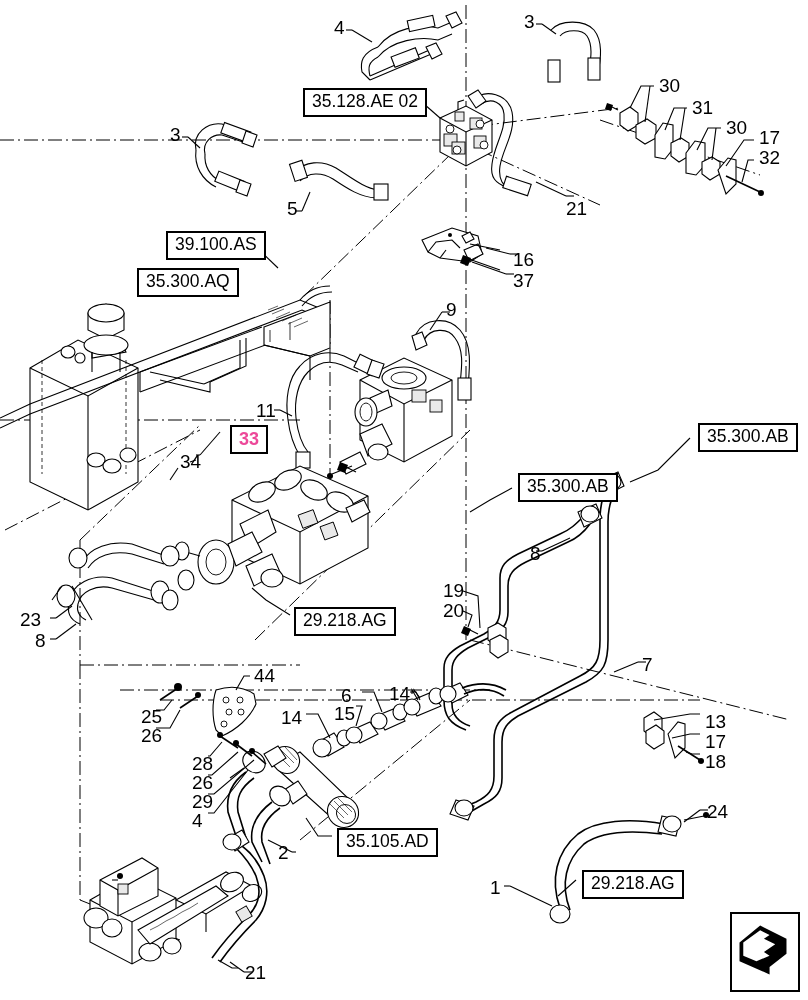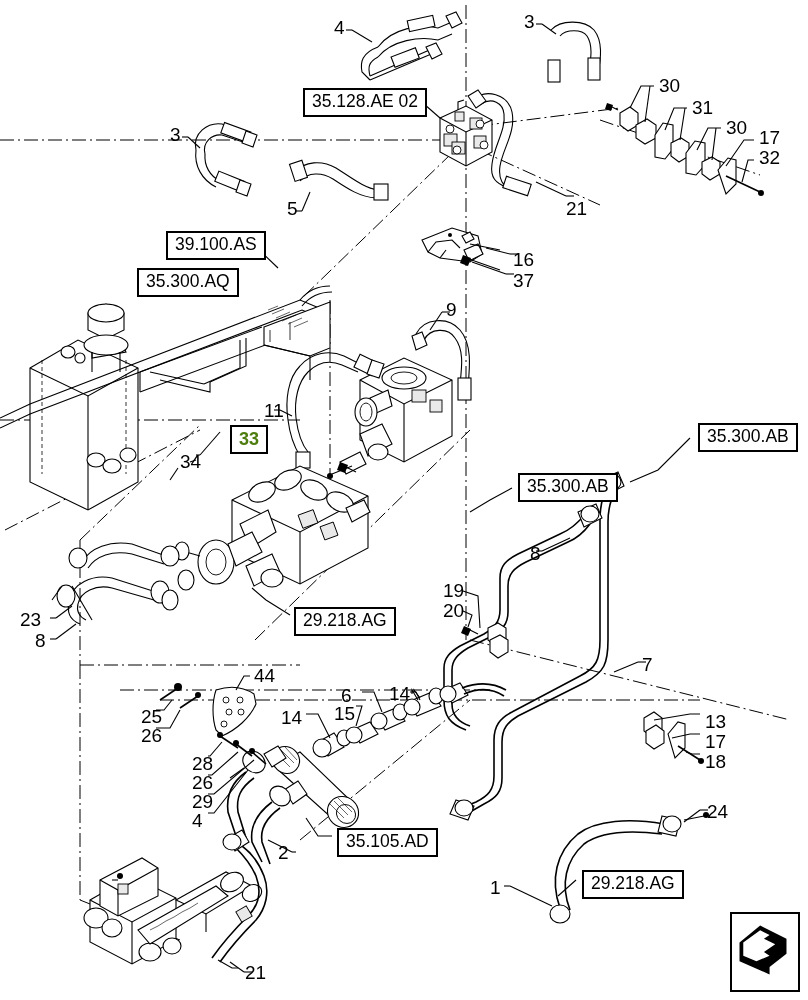--- a/index.html
+++ b/index.html
@@ -1,20 +1,20 @@
 <!DOCTYPE html>
 <html><head>
 <meta charset="utf-8">
 <style>
   html,body{margin:0;padding:0;background:#ffffff;}
   body{font-family:"Liberation Sans", sans-serif;}
   #sheet{position:relative;width:808px;height:1000px;background:#fff;overflow:hidden;}
   .cal{position:absolute;font-size:19px;color:#000;font-family:"Liberation Sans", sans-serif;line-height:1;white-space:nowrap;}
   .ref{position:absolute;border:2px solid #000;background:#fff;font-size:17.5px;padding:3px 7px 4px 7px;line-height:1;white-space:nowrap;color:#000;font-family:"Liberation Sans", sans-serif;}
-  .boxnum{position:absolute;border:2px solid #000;background:#fff;font-size:18px;padding:3px 7px 4px 7px;line-height:1;white-space:nowrap;color:#4d7c0f;font-weight:bold;}
+  .boxnum{position:absolute;border:2px solid #000;background:#fff;font-size:18px;padding:3px 7px 4px 7px;line-height:1;white-space:nowrap;color:#ec4899;font-weight:bold;}
   svg.layer{position:absolute;left:0;top:0;width:808px;height:1000px;}
   .ln{stroke:#000;stroke-width:1.1;fill:none;}
   .ln2{stroke:#000;stroke-width:1.6;fill:none;}
   .lnthin{stroke:#000;stroke-width:0.8;fill:none;}
   .dash{stroke:#000;stroke-width:1;fill:none;stroke-dasharray:14 4 2 4;}
   .solidfill{fill:#000;}
   .wht{fill:#fff;stroke:#000;stroke-width:1.1;}
   .wht2{fill:#fff;stroke:#000;stroke-width:0.9;}
   .gry{fill:#e9e9e9;stroke:#000;stroke-width:0.9;}
   #viewicon{position:absolute;right:8px;bottom:8px;width:66px;height:76px;border:2px solid #000;background:#fff;}
@@ -502,21 +502,21 @@
     <div class="cal" style="left:692px;top:98px">31</div>
     <div class="cal" style="left:726px;top:118px">30</div>
     <div class="cal" style="left:759px;top:128px">17</div>
     <div class="cal" style="left:759px;top:148px">32</div>
     <div class="cal" style="left:170px;top:125px">3</div>
     <div class="cal" style="left:287px;top:199px">5</div>
     <div class="cal" style="left:566px;top:199px">21</div>
     <div class="cal" style="left:513px;top:250px">16</div>
     <div class="cal" style="left:513px;top:271px">37</div>
     <div class="cal" style="left:446px;top:300px">9</div>
-    <div class="cal" style="left:264px;top:401px">11</div>
+    <div class="cal" style="left:256px;top:401px">11</div>
     <div class="cal" style="left:180px;top:452px">34</div>
     <div class="cal" style="left:530px;top:544px">8</div>
     <div class="cal" style="left:642px;top:655px">7</div>
     <div class="cal" style="left:443px;top:581px">19</div>
     <div class="cal" style="left:443px;top:601px">20</div>
     <div class="cal" style="left:20px;top:610px">23</div>
     <div class="cal" style="left:35px;top:631px">8</div>
     <div class="cal" style="left:254px;top:666px">44</div>
     <div class="cal" style="left:141px;top:707px">25</div>
     <div class="cal" style="left:141px;top:726px">26</div>

